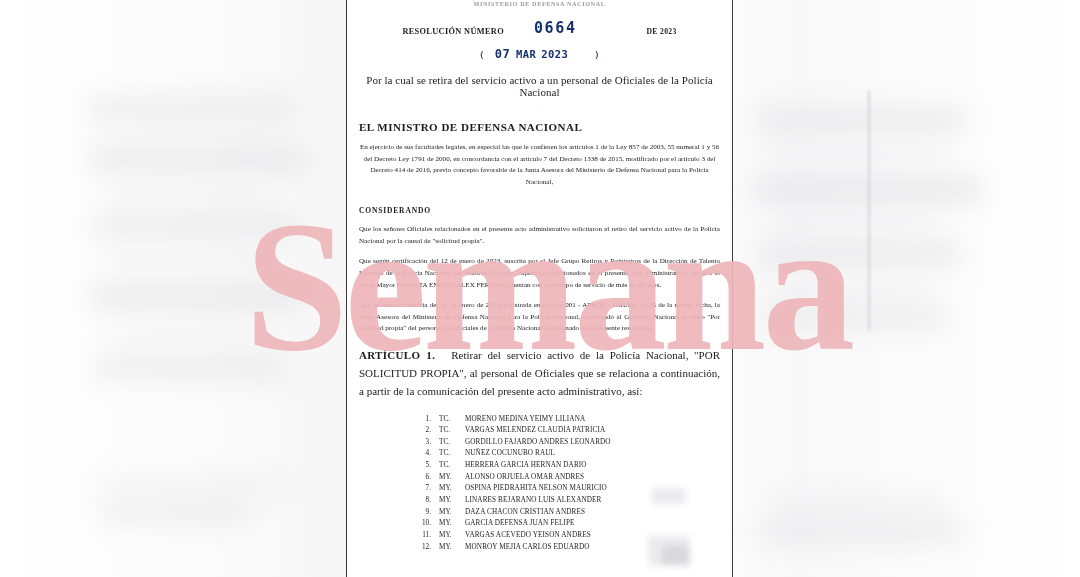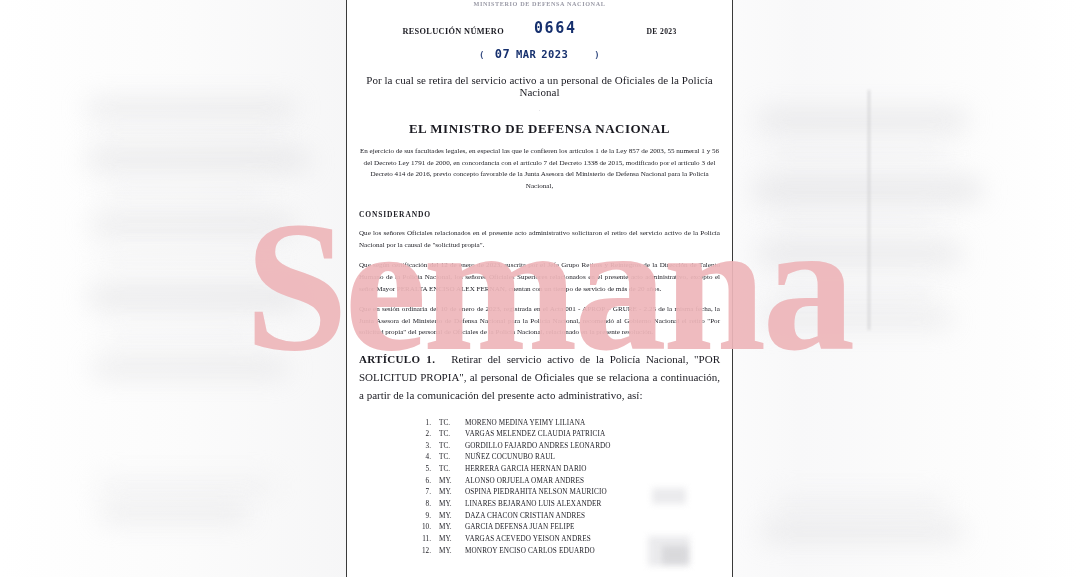--- a/index.html
+++ b/index.html
@@ -153,22 +153,21 @@
 
   .ghost-dot {
     text-align:center;
     color:#cfcfd6;
     font-size:6px;
     height:8px;
     margin-top:8px;
   }
 
   .authority {
-    text-align: center;
-    font-size: 13px;
+    font-size: 11px;
     font-weight: 700;
     letter-spacing: .5px;
     margin-top: 7px;
   }
 
   .para {
     font-size: 7.1px;
     line-height: 1.63;
     text-align: justify;
     margin-top: 9px;
@@ -341,21 +340,21 @@
           <span class="o-name">GARCIA DEFENSA JUAN FELIPE</span>
         </div>
         <div class="officer-row">
           <span class="o-num">11.</span>
           <span class="o-rank">MY.</span>
           <span class="o-name">VARGAS ACEVEDO YEISON ANDRES</span>
         </div>
         <div class="officer-row">
           <span class="o-num">12.</span>
           <span class="o-rank">MY.</span>
-          <span class="o-name">MONROY ENCISO CARLOS EDUARDO</span>
+          <span class="o-name">MONROY MEJIA CARLOS EDUARDO</span>
         </div>
       </div>
 
     </div>
   </div>
 
   <div class="redaction soft" style="left:648px; top:536px; width:42px; height:30px;"></div>
   <div class="redaction" style="left:662px; top:546px; width:26px; height:18px;"></div>
   <div class="redaction soft" style="left:652px; top:488px; width:34px; height:16px;"></div>
 

